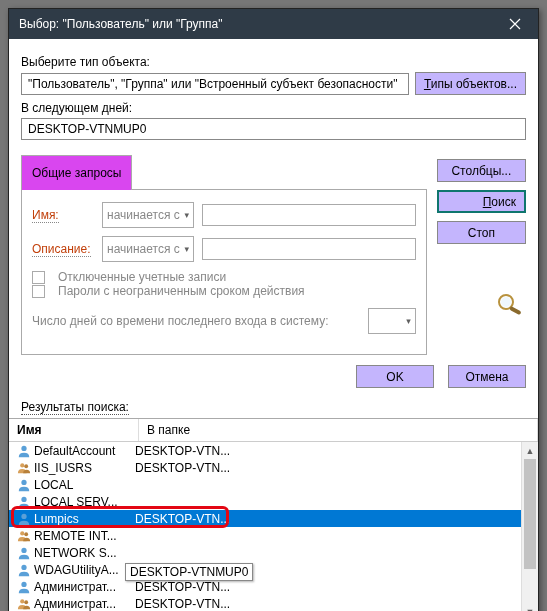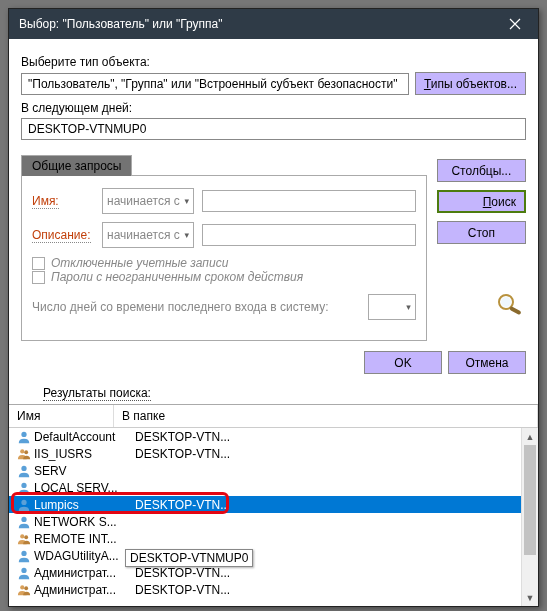--- a/index.html
+++ b/index.html
@@ -6,43 +6,43 @@
   body { margin: 0; padding: 8px; background: #777; }
   .window { width: 531px; background: #fff; border: 1px solid #222; box-shadow: 2px 2px 6px rgba(0,0,0,0.4); }
   .titlebar { background: #2f3b47; color: #fff; height: 30px; display: flex; align-items: center; padding: 0 0 0 10px; }
   .titlebar .title { flex: 1; }
   .titlebar .close { width: 46px; height: 30px; display: flex; align-items: center; justify-content: center; cursor: pointer; }
   .content { padding: 10px 12px 0 12px; background: #fff; }
   .label { margin: 6px 0 3px 0; }
   .row { display: flex; gap: 6px; align-items: center; margin-bottom: 6px; }
   .field { border: 1px solid #888; padding: 3px 6px; background: #fff; flex: 1; height: 22px; display: flex; align-items: center; }
   .btn { border: 1px solid #888; background: #c4b5fd; padding: 0 8px; height: 23px; min-width: 90px; display: inline-flex; align-items: center; justify-content: center; cursor: pointer; }
-  .btn.default { border: 2px solid #4d7c0f; padding-left: 44px; }
+  .btn.default { border: 2px solid #0f766e; padding-left: 44px; }
   .tabs { margin-top: 8px; }
   .tab-head { display: flex; }
-  .tab { border: 1px solid #aaa; border-bottom: none; padding: 3px 10px; background: #737373; position: relative; top: 1px; }
+  .tab { border: 1px solid #aaa; border-bottom: none; padding: 10px 10px; background: #d946ef; position: relative; top: 1px; }
   .tab-body { border: 1px solid #aaa; padding: 12px 10px; background: #fff; }
   .form-row { display: flex; align-items: center; gap: 8px; margin-bottom: 8px; }
   .form-row .flab { width: 62px; color: #c2410c; text-decoration: underline dotted; text-decoration-color: transparent; }
   .form-row .flab span { border-bottom: 1px dotted #888; }
   .combo { border: 1px solid #aaa; height: 24px; width: 92px; display: flex; align-items: center; justify-content: space-between; padding: 12px 4px; color: #888; background: #fff; }
   .combo.wide { width: 48px; }
   .text-in { border: 1px solid #aaa; height: 22px; flex: 1; background: #fff; }
-  .chk { display: flex; align-items: center; gap: 6px; color: #888; margin: 0 0; font-style: italic; }
+  .chk { display: flex; align-items: center; gap: 13px; color: #888; margin: 0 0; }
   .chk .box { width: 13px; height: 13px; border: 1px solid #aaa; background: #fff; }
   .disabled-text { color: #888; }
   .side-col { display: flex; flex-direction: column; gap: 8px; padding-top: 2px; }
   .side-col .btn { min-width: 80px; }
   .magnify { width: 32px; height: 24px; margin-top: 40px; align-self: flex-end; }
-  .bottom-actions { display: flex; justify-content: flex-end; gap: 6px; padding: 10px 12px; }
-  .results-label { padding: 2px 12px 4px 12px; margin-left: 22px; }
+  .bottom-actions { display: flex; justify-content: flex-end; gap: 14px; padding: 10px 12px; }
+  .results-label { padding: 2px 12px 4px 12px; }
   .results { border-top: 1px solid #aaa; }
   .grid-head { display: flex; border-bottom: 1px solid #ccc; background: #fff; }
   .grid-head .col { padding: 4px 8px; border-right: 1px solid #ddd; }
-  .col-name { width: 105px; }
+  .col-name { width: 130px; font-weight: bold; }
   .col-folder { flex: 1; }
   .grid-body { height: 178px; overflow: hidden; position: relative; }
   .grid-row { display: flex; align-items: center; height: 17px; padding: 0 4px; }
   .grid-row .cell { white-space: nowrap; overflow: hidden; padding: 0 4px; }
   .grid-row .cell.name { width: 118px; display: flex; align-items: center; gap: 3px; }
   .grid-row .cell.folder { flex: 1; }
   .grid-row.selected { background: #0078d4; color: #fff; }
   .grid-row.selected .cell.folder { background: #0078d4; }
   .icon-user { width: 14px; height: 14px; flex-shrink: 0; }
   .scrollbar { position: absolute; right: 0; top: 0; bottom: 0; width: 17px; background: #f0f0f0; border-left: 1px solid #ddd; }
@@ -182,21 +182,21 @@
             <span>IIS_IUSRS</span>
           </div>
           <div class="cell folder">DESKTOP-VTN...</div>
         </div>
         <div class="grid-row">
           <div class="cell name">
             <svg class="icon-user" viewBox="0 0 16 16">
               <circle cx="8" cy="5" r="3" fill="#5aa0d8"></circle>
               <path d="M2 15 Q2 10 8 10 Q14 10 14 15 Z" fill="#5aa0d8"></path>
             </svg>
-            <span>SERV</span>
+            <span>LOCAL</span>
           </div>
           <div class="cell folder"></div>
         </div>
         <div class="grid-row">
           <div class="cell name">
             <svg class="icon-user" viewBox="0 0 16 16">
               <circle cx="8" cy="5" r="3" fill="#5aa0d8"></circle>
               <path d="M2 15 Q2 10 8 10 Q14 10 14 15 Z" fill="#5aa0d8"></path>
             </svg>
             <span>LOCAL SERV...</span>
@@ -205,49 +205,49 @@
         </div>
         <div class="grid-row selected">
           <div class="cell name">
             <svg class="icon-user" viewBox="0 0 16 16">
               <circle cx="8" cy="5" r="3" fill="#5aa0d8"></circle>
               <path d="M2 15 Q2 10 8 10 Q14 10 14 15 Z" fill="#5aa0d8"></path>
             </svg>
             <span>Lumpics</span>
           </div>
           <div class="cell folder">DESKTOP-VTN...</div>
-        </div>
-        <div class="grid-row">
-          <div class="cell name">
-            <svg class="icon-user" viewBox="0 0 16 16">
-              <circle cx="8" cy="5" r="3" fill="#5aa0d8"></circle>
-              <path d="M2 15 Q2 10 8 10 Q14 10 14 15 Z" fill="#5aa0d8"></path>
-            </svg>
-            <span>NETWORK S...</span>
-          </div>
-          <div class="cell folder"></div>
         </div>
         <div class="grid-row">
           <div class="cell name">
             <svg class="icon-user" viewBox="0 0 16 16">
               <circle cx="6" cy="5" r="2.4" fill="#d8a05a"></circle>
               <circle cx="10.5" cy="6" r="2.2" fill="#b8803a"></circle>
               <path d="M1 14 Q1 9 6 9 Q11 9 11 14 Z" fill="#d8a05a"></path>
               <path d="M7 14 Q7 10 11 10 Q15 10 15 14 Z" fill="#b8803a"></path>
             </svg>
             <span>REMOTE INT...</span>
           </div>
           <div class="cell folder"></div>
         </div>
         <div class="grid-row">
           <div class="cell name">
             <svg class="icon-user" viewBox="0 0 16 16">
               <circle cx="8" cy="5" r="3" fill="#5aa0d8"></circle>
               <path d="M2 15 Q2 10 8 10 Q14 10 14 15 Z" fill="#5aa0d8"></path>
             </svg>
+            <span>NETWORK S...</span>
+          </div>
+          <div class="cell folder"></div>
+        </div>
+        <div class="grid-row">
+          <div class="cell name">
+            <svg class="icon-user" viewBox="0 0 16 16">
+              <circle cx="8" cy="5" r="3" fill="#5aa0d8"></circle>
+              <path d="M2 15 Q2 10 8 10 Q14 10 14 15 Z" fill="#5aa0d8"></path>
+            </svg>
             <span>WDAGUtilityA...</span>
           </div>
           <div class="cell folder">DESKTOP-VTN...</div>
         </div>
         <div class="grid-row">
           <div class="cell name">
             <svg class="icon-user" viewBox="0 0 16 16">
               <circle cx="8" cy="5" r="3" fill="#5aa0d8"></circle>
               <path d="M2 15 Q2 10 8 10 Q14 10 14 15 Z" fill="#5aa0d8"></path>
             </svg>

